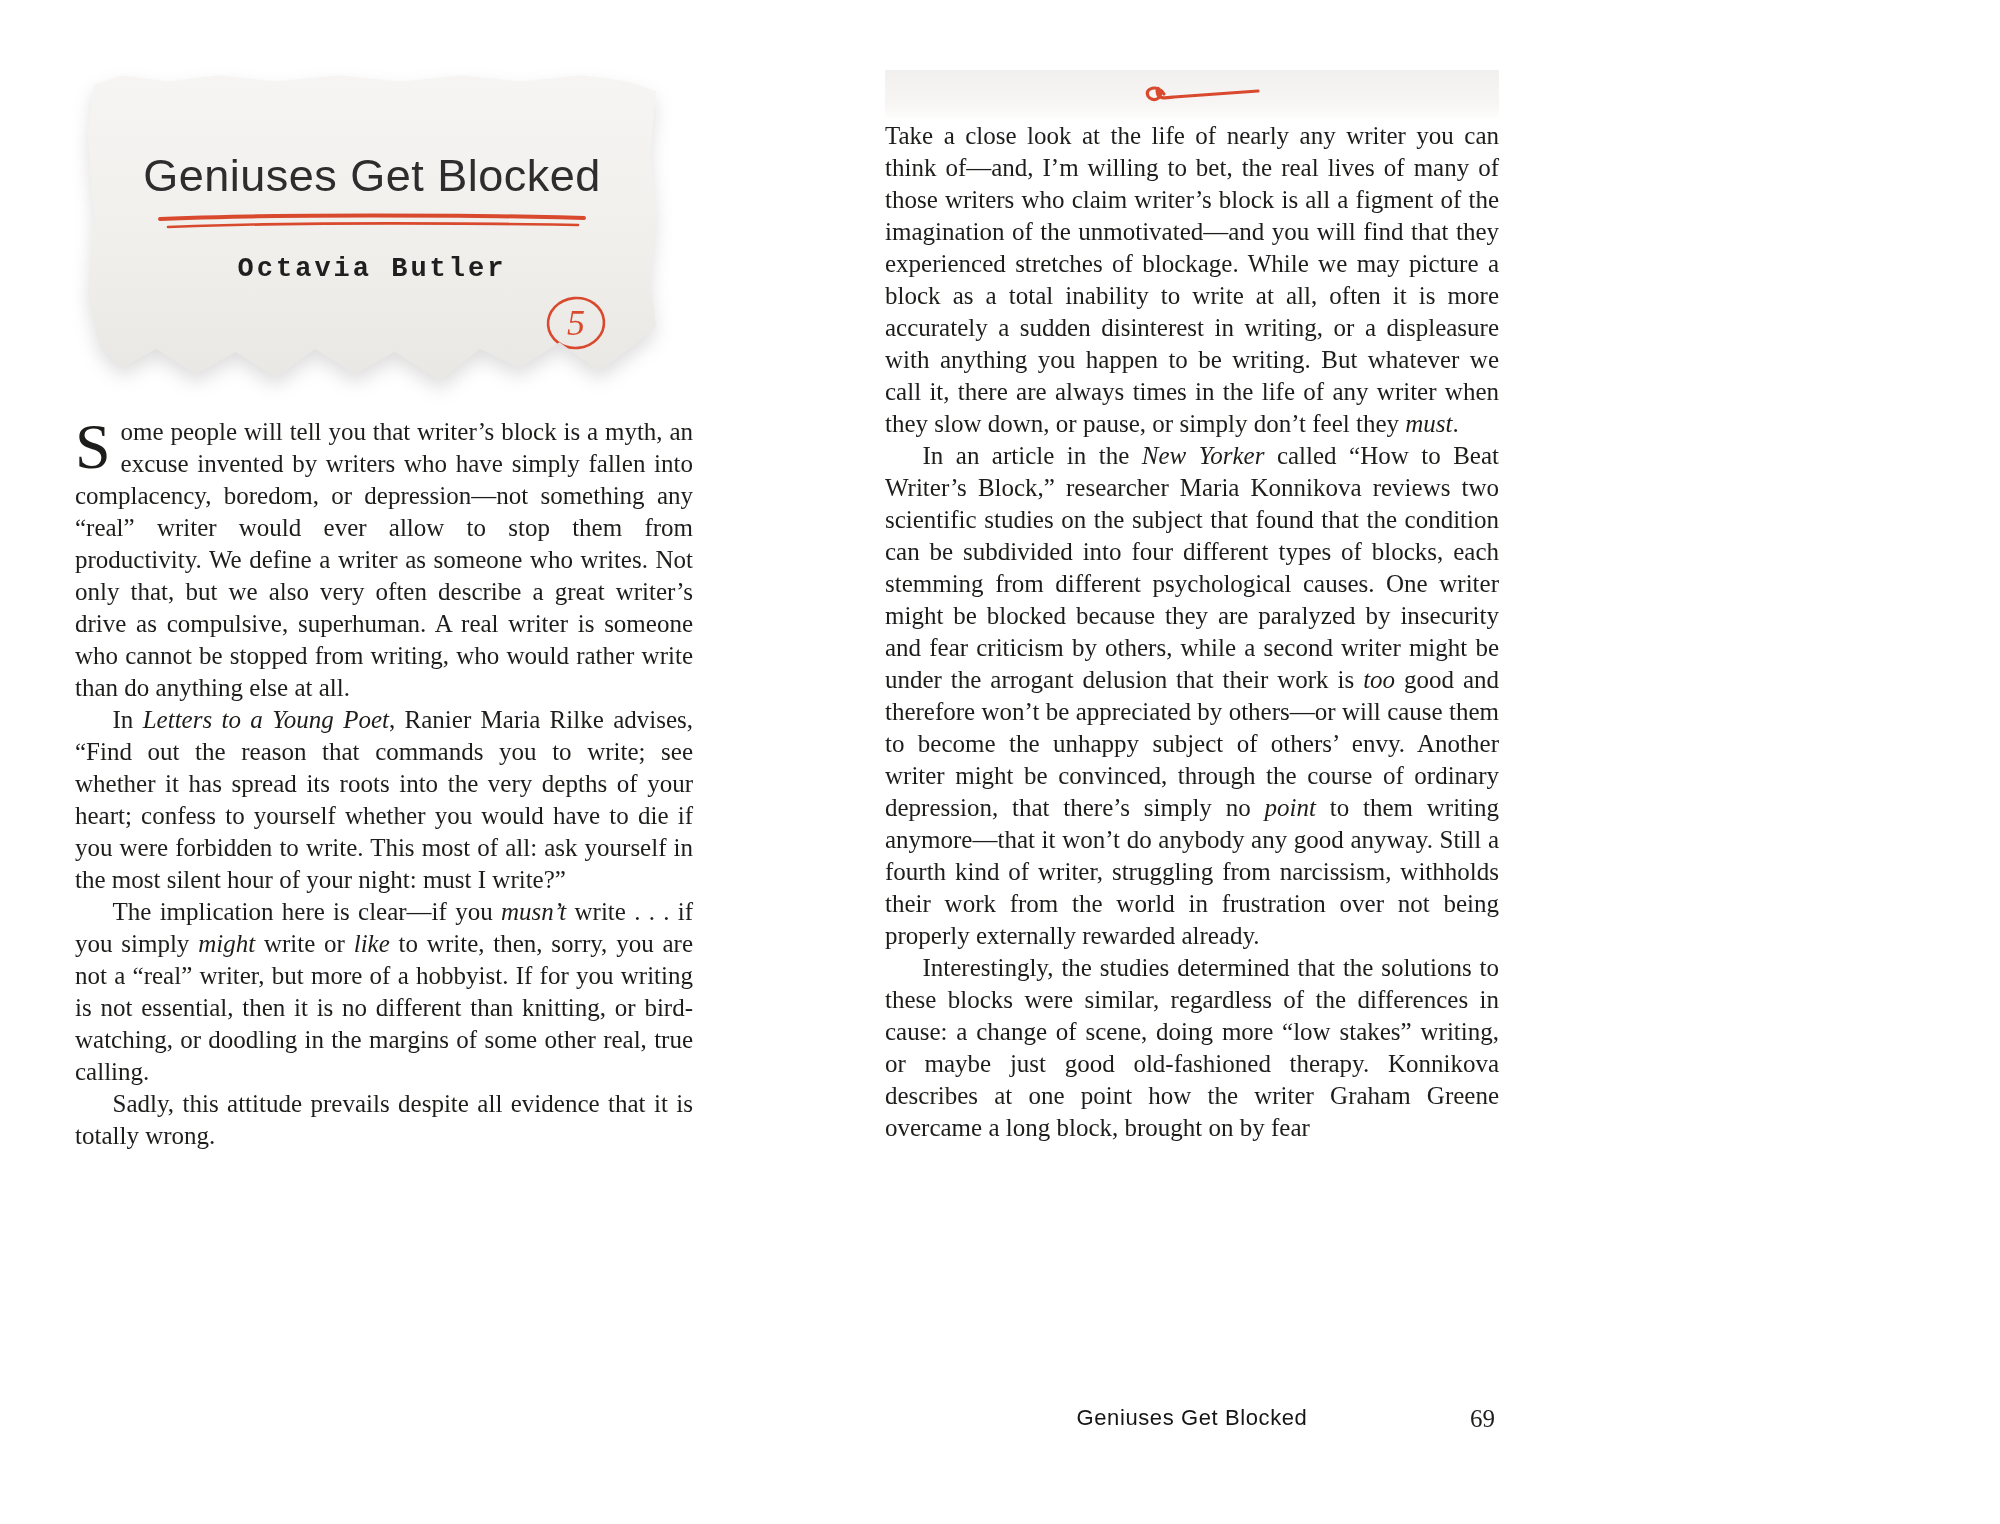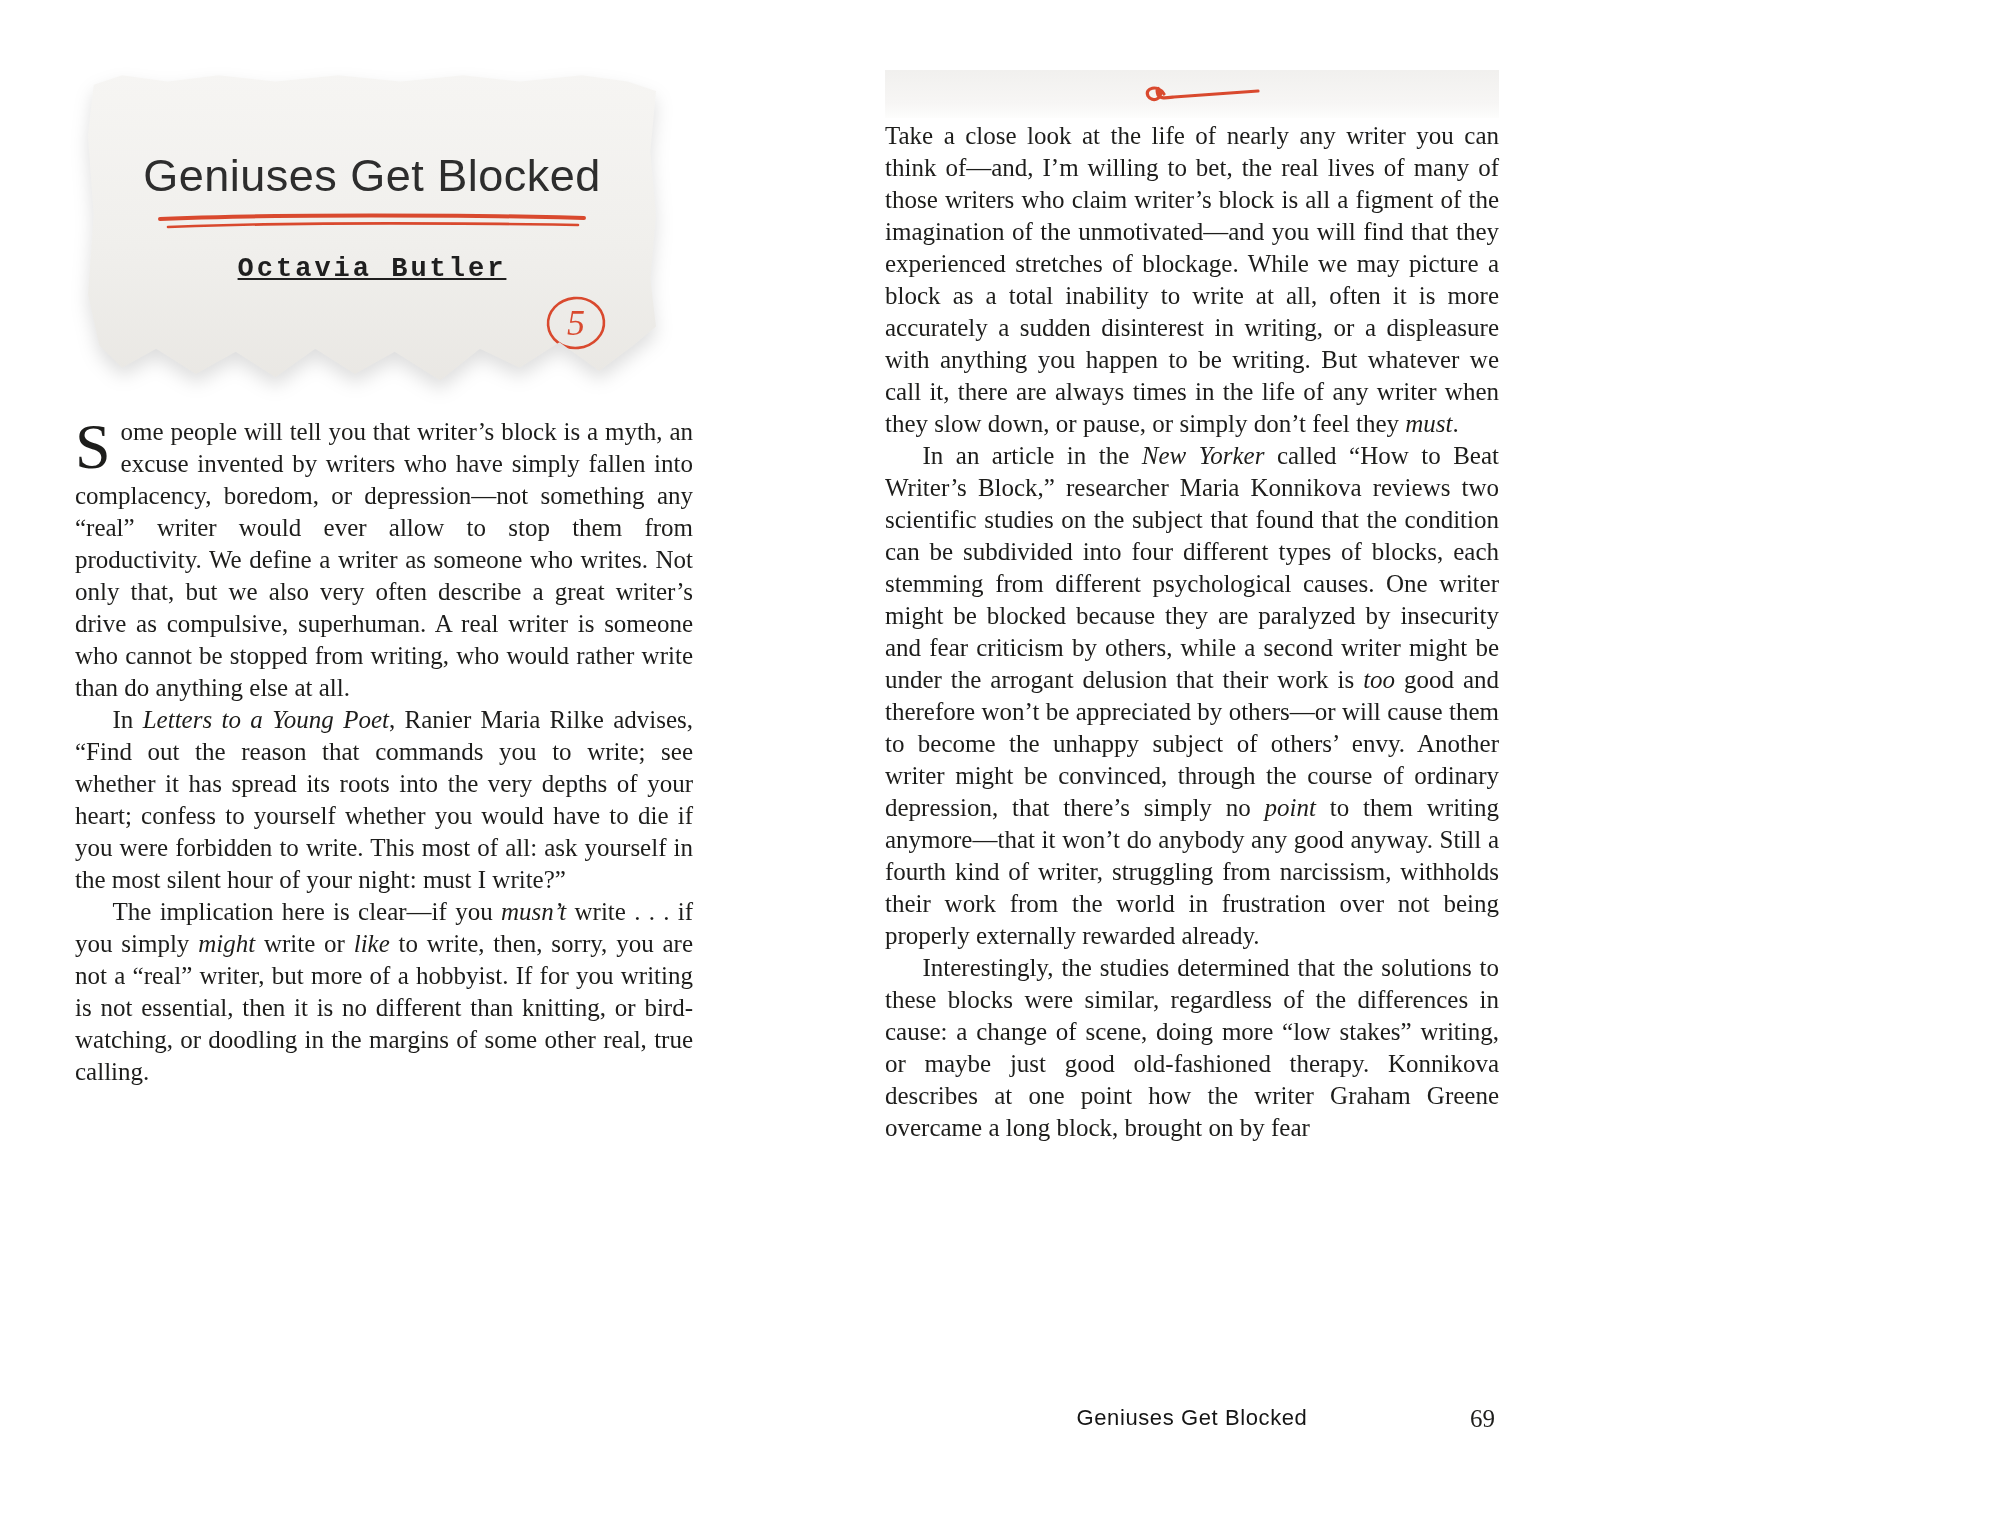--- a/index.html
+++ b/index.html
@@ -47,21 +47,20 @@
     color: #2d2d2d;
   }
   .underline { display: block; margin: 10px auto 0 auto; }
   .author {
     margin-top: 22px;
     font-family: "Liberation Mono", monospace;
     font-weight: 700;
     font-size: 27px;
     letter-spacing: 3px;
     color: #1f1f1f;
-    text-decoration: underline;
   }
   .chapter-badge { position: absolute; left: 452px; top: 218px; }
   .chapter-badge text {
     font-family: "Liberation Serif", serif;
     font-style: italic;
     font-size: 36px;
     fill: var(--accent);
   }
 
   
@@ -143,20 +142,21 @@
         </svg>
       </div>
     </div>
 
     <div class="body-text">
       <p class="para no-indent">
         <span class="dropcap">S</span><span><span>ome people will tell you that writer’s block is a myth, an excuse invented by writers who have simply fallen into complacency, boredom, or depression—not something any “real” writer would ever allow to stop them from productivity. We define a writer as someone who writes. Not only that, but we also very often describe a great writer’s drive as compulsive, superhuman. A real writer is someone who cannot be stopped from writing, who would rather write than do anything else at all.</span></span>
       </p>
       <p class="para"><span>In </span><i>Letters to a Young Poet</i><span>, Ranier Maria Rilke advises, “Find out the reason that commands you to write; see whether it has spread its roots into the very depths of your heart; confess to yourself whether you would have to die if you were forbidden to write. This most of all: ask yourself in the most silent hour of your night: must I write?”</span></p>
       <p class="para"><span>The implication here is clear—if you </span><i>musn’t</i><span> write . . . if you simply </span><i>might</i><span> write or </span><i>like</i><span> to write, then, sorry, you are not a “real” writer, but more of a hobbyist. If for you writing is not essential, then it is no different than knitting, or bird-watching, or doodling in the margins of some other real, true calling.</span></p>
+      <p class="para"><span>Sadly, this attitude prevails despite all evidence that it is totally wrong.</span></p>
     </div>
   </section>
 
   <section class="page page-right">
 
     <div class="top-shade">
       <svg class="squiggle" width="132" height="28" viewBox="0 0 132 28">
         <path d="M34 12 C28 2 14 6 18 14 C22 21 33 17 30 9 C28 4 26 7 28 13 C30 17 36 16 44 15 L128 9" stroke="var(--accent)" stroke-width="3.2" fill="none" stroke-linecap="round"></path>
       </svg>
     </div>

